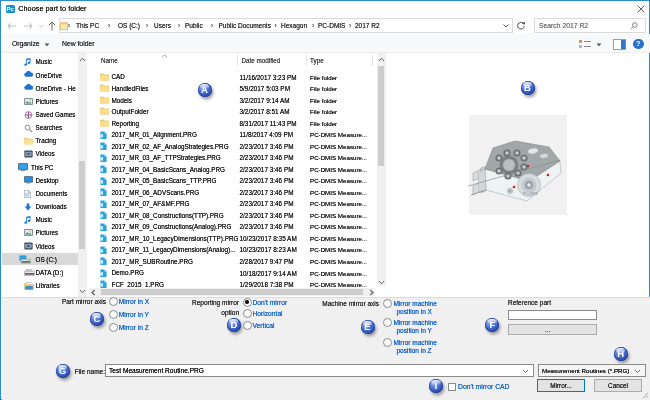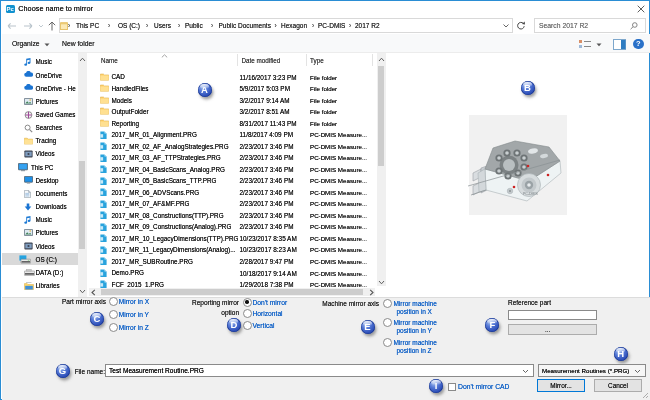--- a/index.html
+++ b/index.html
@@ -16,21 +16,21 @@
 .ball:before { content:""; position:absolute; left:2.2px; top:1px; width:9.2px; height:5px;
   border-radius:50%; background:linear-gradient(rgba(255,255,255,.9), rgba(255,255,255,.03)); }
 .radio { position:absolute; width:9px; height:9px; border-radius:50%; border:1px solid #8a8a8a; background:#fff; }
 .radio.sel:before { content:""; position:absolute; left:1.8px; top:1.8px; width:3.4px; height:3.4px; border-radius:50%; background:#111; }
 </style>
 </head>
 <body>
 <div id="win">
 
   <div class="abs" style="left:4.5px;top:3.5px;width:9.5px;height:8.5px;background:#1191cf;border-radius:1.5px;color:#fff;font-size:6px;font-weight:bold;text-align:center;line-height:8.5px;">Pc</div>
-  <div class="t" style="left:17.3px;top:3.2px;font-size:7.3px;color:#222;">Choose name to mirror</div>
+  <div class="t" style="left:17.3px;top:3.2px;font-size:7.3px;color:#222;">Choose part to folder</div>
   <svg class="abs" style="left:636px;top:4px;" width="8" height="8" viewBox="0 0 8 8">
       <path d="M0.7 0.7 L7.3 7.3 M7.3 0.7 L0.7 7.3" stroke="#4a4a4a" stroke-width="0.9"></path>
     </svg>
 
   <svg class="abs" style="left:4px;top:19px;" width="54" height="12" viewBox="0 0 54 12">
     <g stroke="#b9c4cc" stroke-width="1.1" fill="none">
       <path d="M3 6 h8 M3 6 l2.6-2.6 M3 6 l2.6 2.6"></path>
       <path d="M27 6 h-8 M27 6 l-2.6-2.6 M27 6 l-2.6 2.6"></path>
       <path d="M34 5 l2 2 l2-2" stroke-width="0.9"></path>
     </g>

